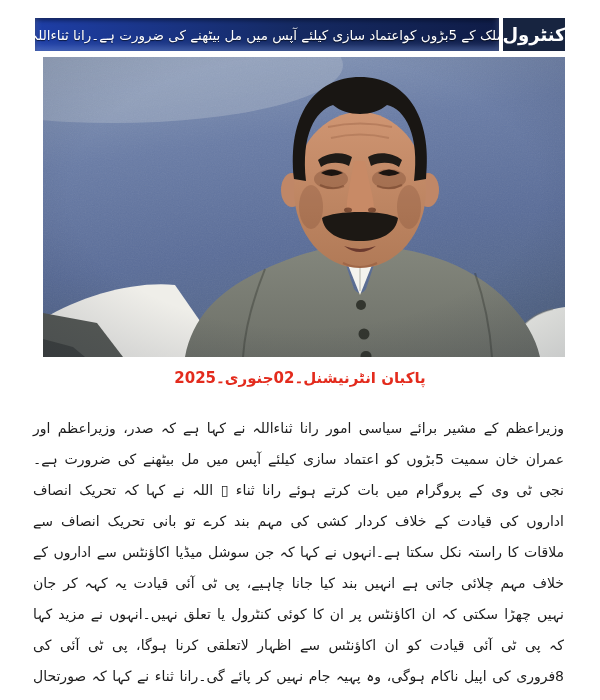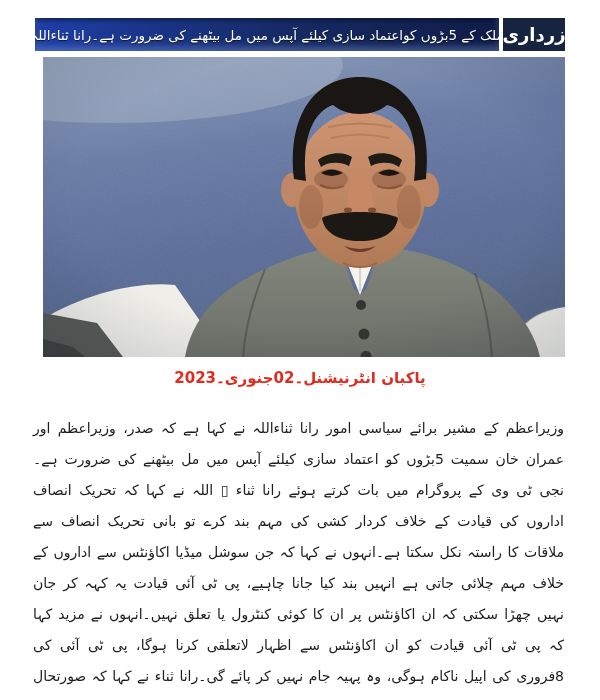--- a/index.html
+++ b/index.html
@@ -53,21 +53,21 @@
     font-size:14px; line-height:31px; color:#1c1c1c;
     word-spacing:1px;
   }
 </style>
 </head>
 <body>
 
 <div class="page">
 
   <header class="masthead">
-    <div class="logo-box">زرداری</div>
+    <div class="logo-box">کنٹرول</div>
     <div class="headline-bar">
       <span>ملک کے 5بڑوں کواعتماد سازی کیلئے آپس میں مل بیٹھنے کی ضرورت ہے۔رانا ثناءاللہ</span>
     </div>
   </header>
 
   <figure class="photo">
     <svg viewBox="0 0 522 300" xmlns="http://www.w3.org/2000/svg" aria-hidden="true">
       <defs>
         <linearGradient id="pbg" x1="0" y1="0" x2="0.25" y2="1">
           <stop offset="0" stop-color="#8b9cba"></stop>
@@ -146,17 +146,17 @@
 
       <path d="M279,161 C292,153 342,153 355,161 C353,176 338,184 317,184 C296,184 281,176 279,161 Z" fill="#1c1814"></path>
 
       <path d="M301,189 Q317,195 333,189 Q317,201 301,189 Z" fill="#6b3a2e"></path>
       <path d="M300,206 Q317,214 334,206" fill="none" stroke="rgba(120,60,35,0.3)" stroke-width="2"></path>
 
       <rect x="0" y="0" width="522" height="300" fill="url(#vig)"></rect>
     </svg>
   </figure>
 
-  <div class="dateline">پاکبان انٹرنیشنل۔02جنوری۔2023</div>
+  <div class="dateline">پاکبان انٹرنیشنل۔02جنوری۔2025</div>
 
   <article class="article">وزیراعظم کے مشیر برائے سیاسی امور رانا ثناءاللہ نے کہا ہے کہ صدر، وزیراعظم اور عمران خان سمیت 5بڑوں کو اعتماد سازی کیلئے آپس میں مل بیٹھنے کی ضرورت ہے۔نجی ٹی وی کے پروگرام میں بات کرتے ہوئے رانا ثناء ▯ اللہ نے کہا کہ تحریک انصاف اداروں کی قیادت کے خلاف کردار کشی کی مہم بند کرے تو بانی تحریک انصاف سے ملاقات کا راستہ نکل سکتا ہے۔انہوں نے کہا کہ جن سوشل میڈیا اکاؤنٹس سے اداروں کے خلاف مہم چلائی جاتی ہے انہیں بند کیا جانا چاہیے، پی ٹی آئی قیادت یہ کہہ کر جان نہیں چھڑا سکتی کہ ان اکاؤنٹس پر ان کا کوئی کنٹرول یا تعلق نہیں۔انہوں نے مزید کہا کہ پی ٹی آئی قیادت کو ان اکاؤنٹس سے اظہار لاتعلقی کرنا ہوگا، پی ٹی آئی کی 8فروری کی اپیل ناکام ہوگی، وہ پہیہ جام نہیں کر پائے گی۔رانا ثناء نے کہا کہ صورتحال صرف تب بہتر ہوسکتی ہے جب پانچ بڑوں میں اعتماد بڑھانے کے اقدامات ہوں۔ان بڑوں میں شہباز شریف، آصف زرداری، عمران خان شامل ہیں جب تک ان شخصیات کے درمیان اعتماد سازی کے لیے اقدامات نہیں ہوں گے، بریک تھرو نہیں ہوگا۔</article>
 
 </div>
 
 </body></html>

